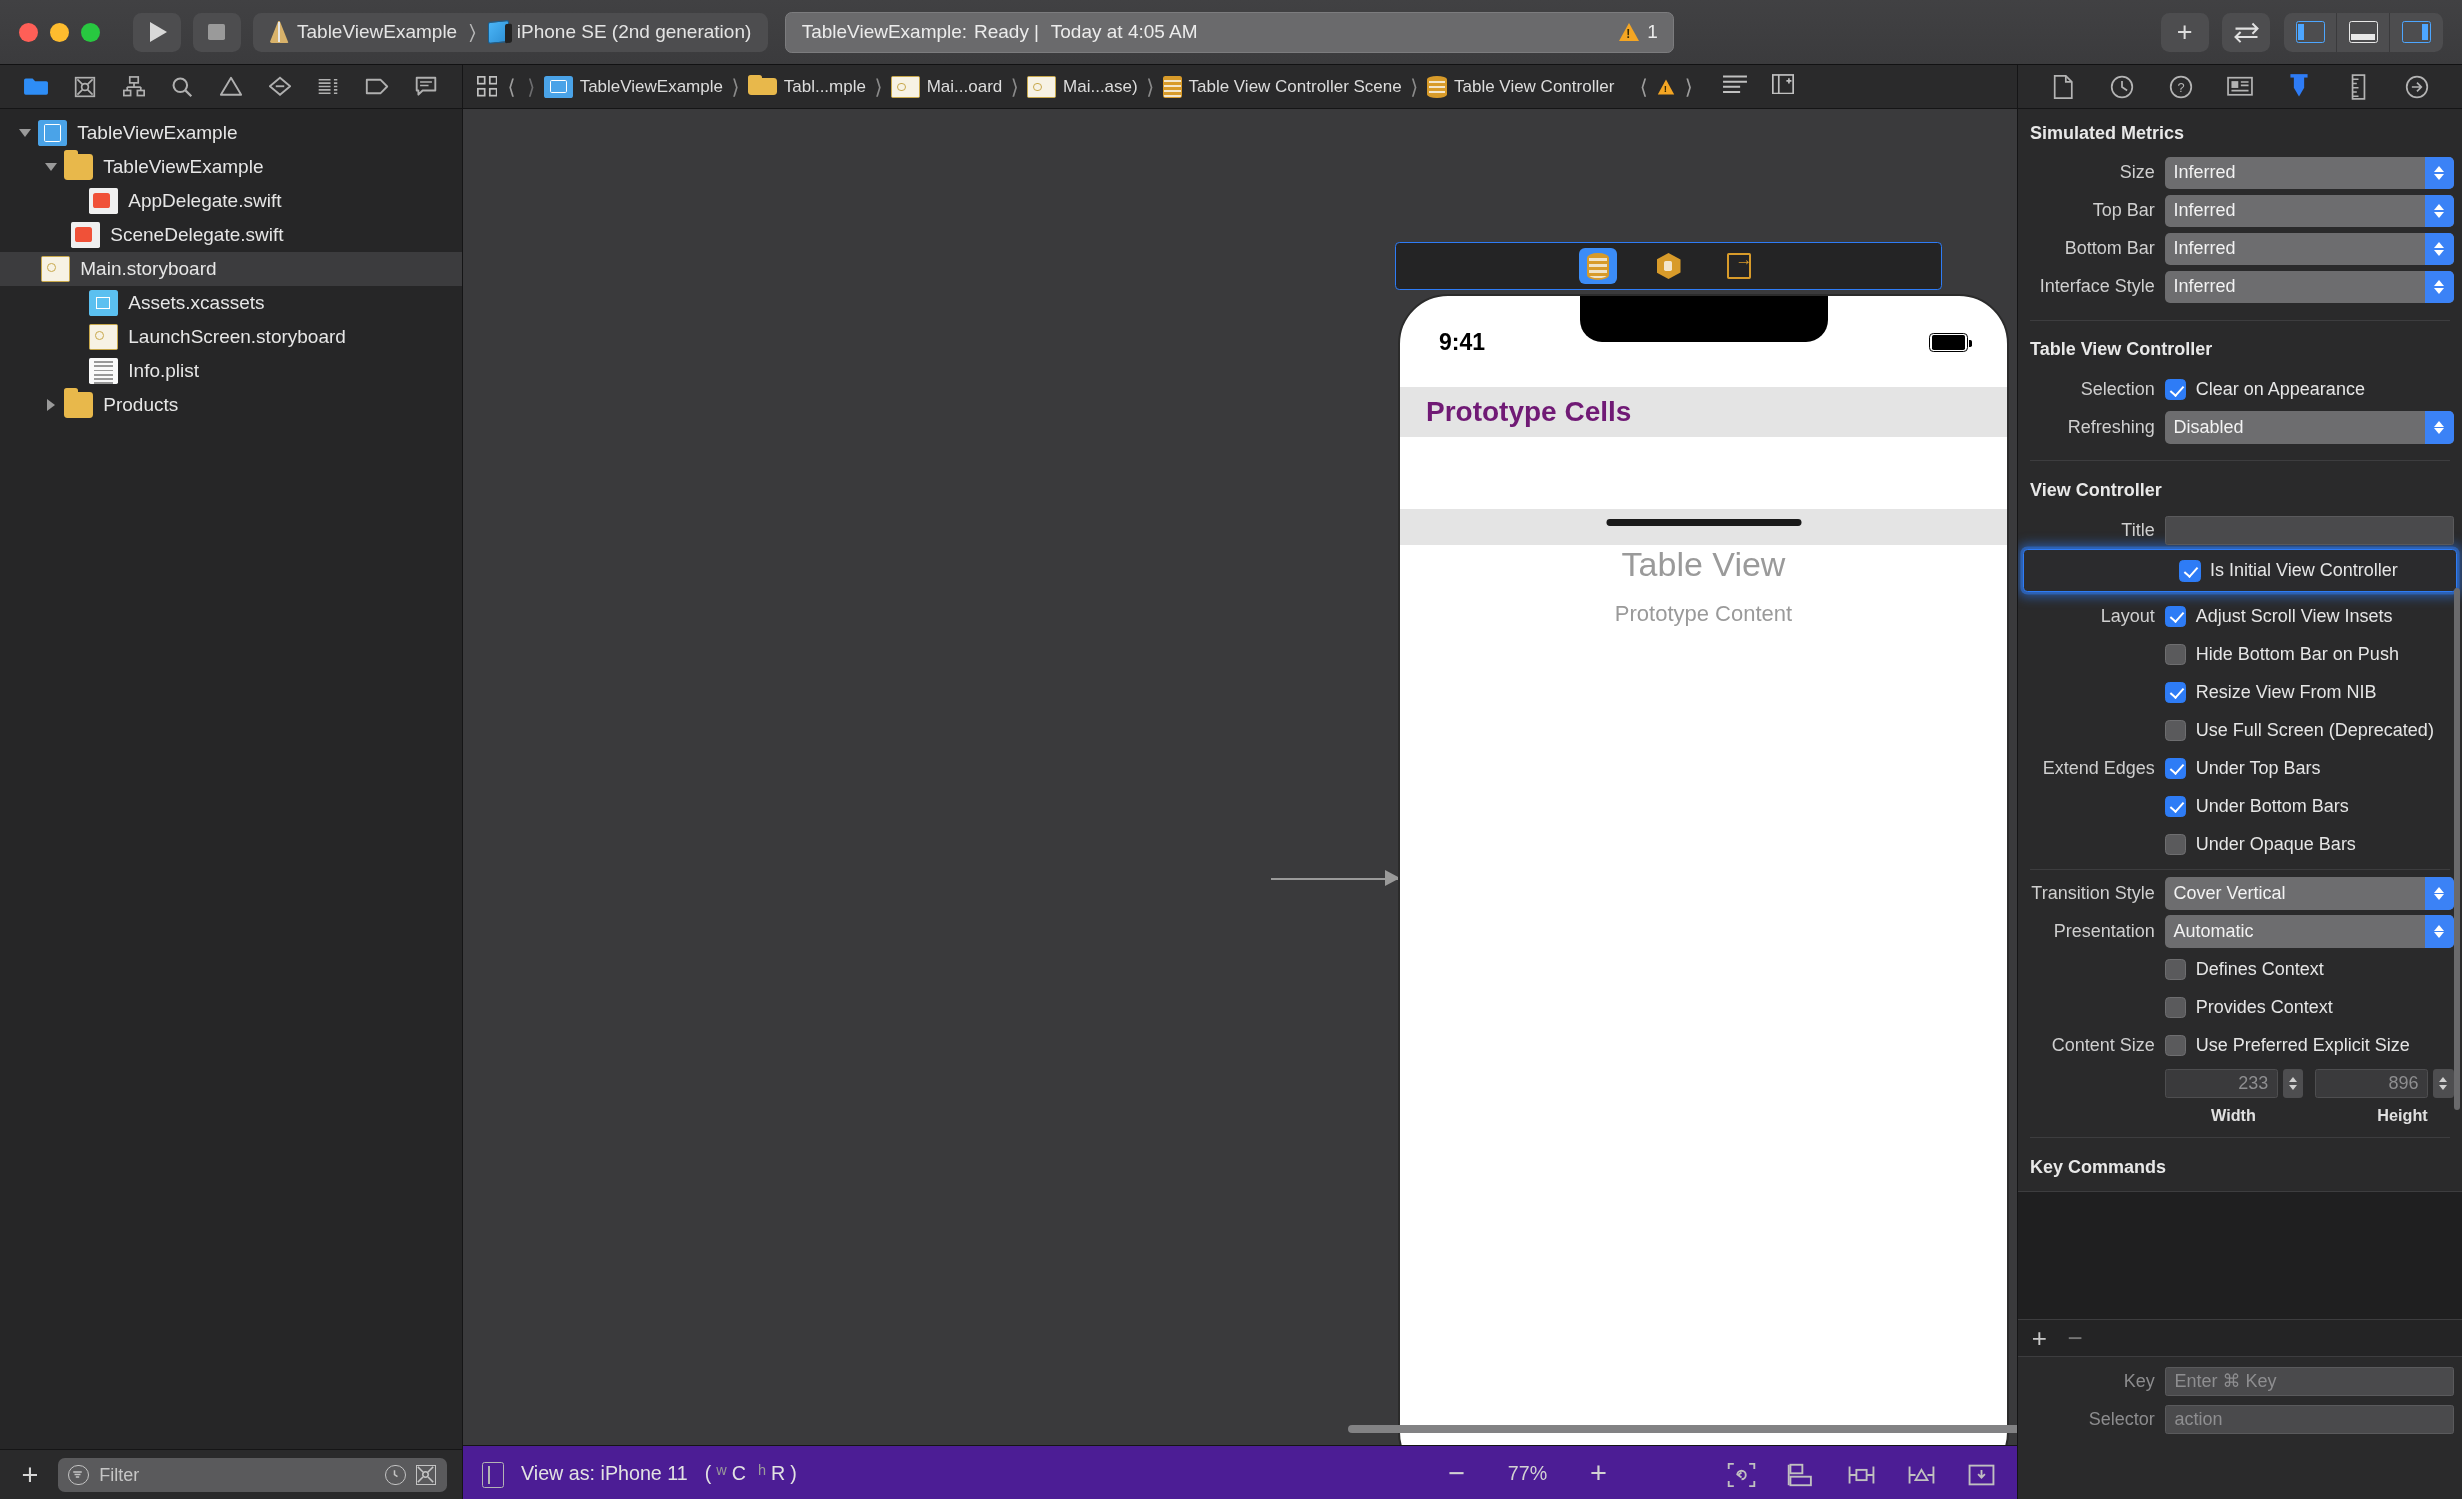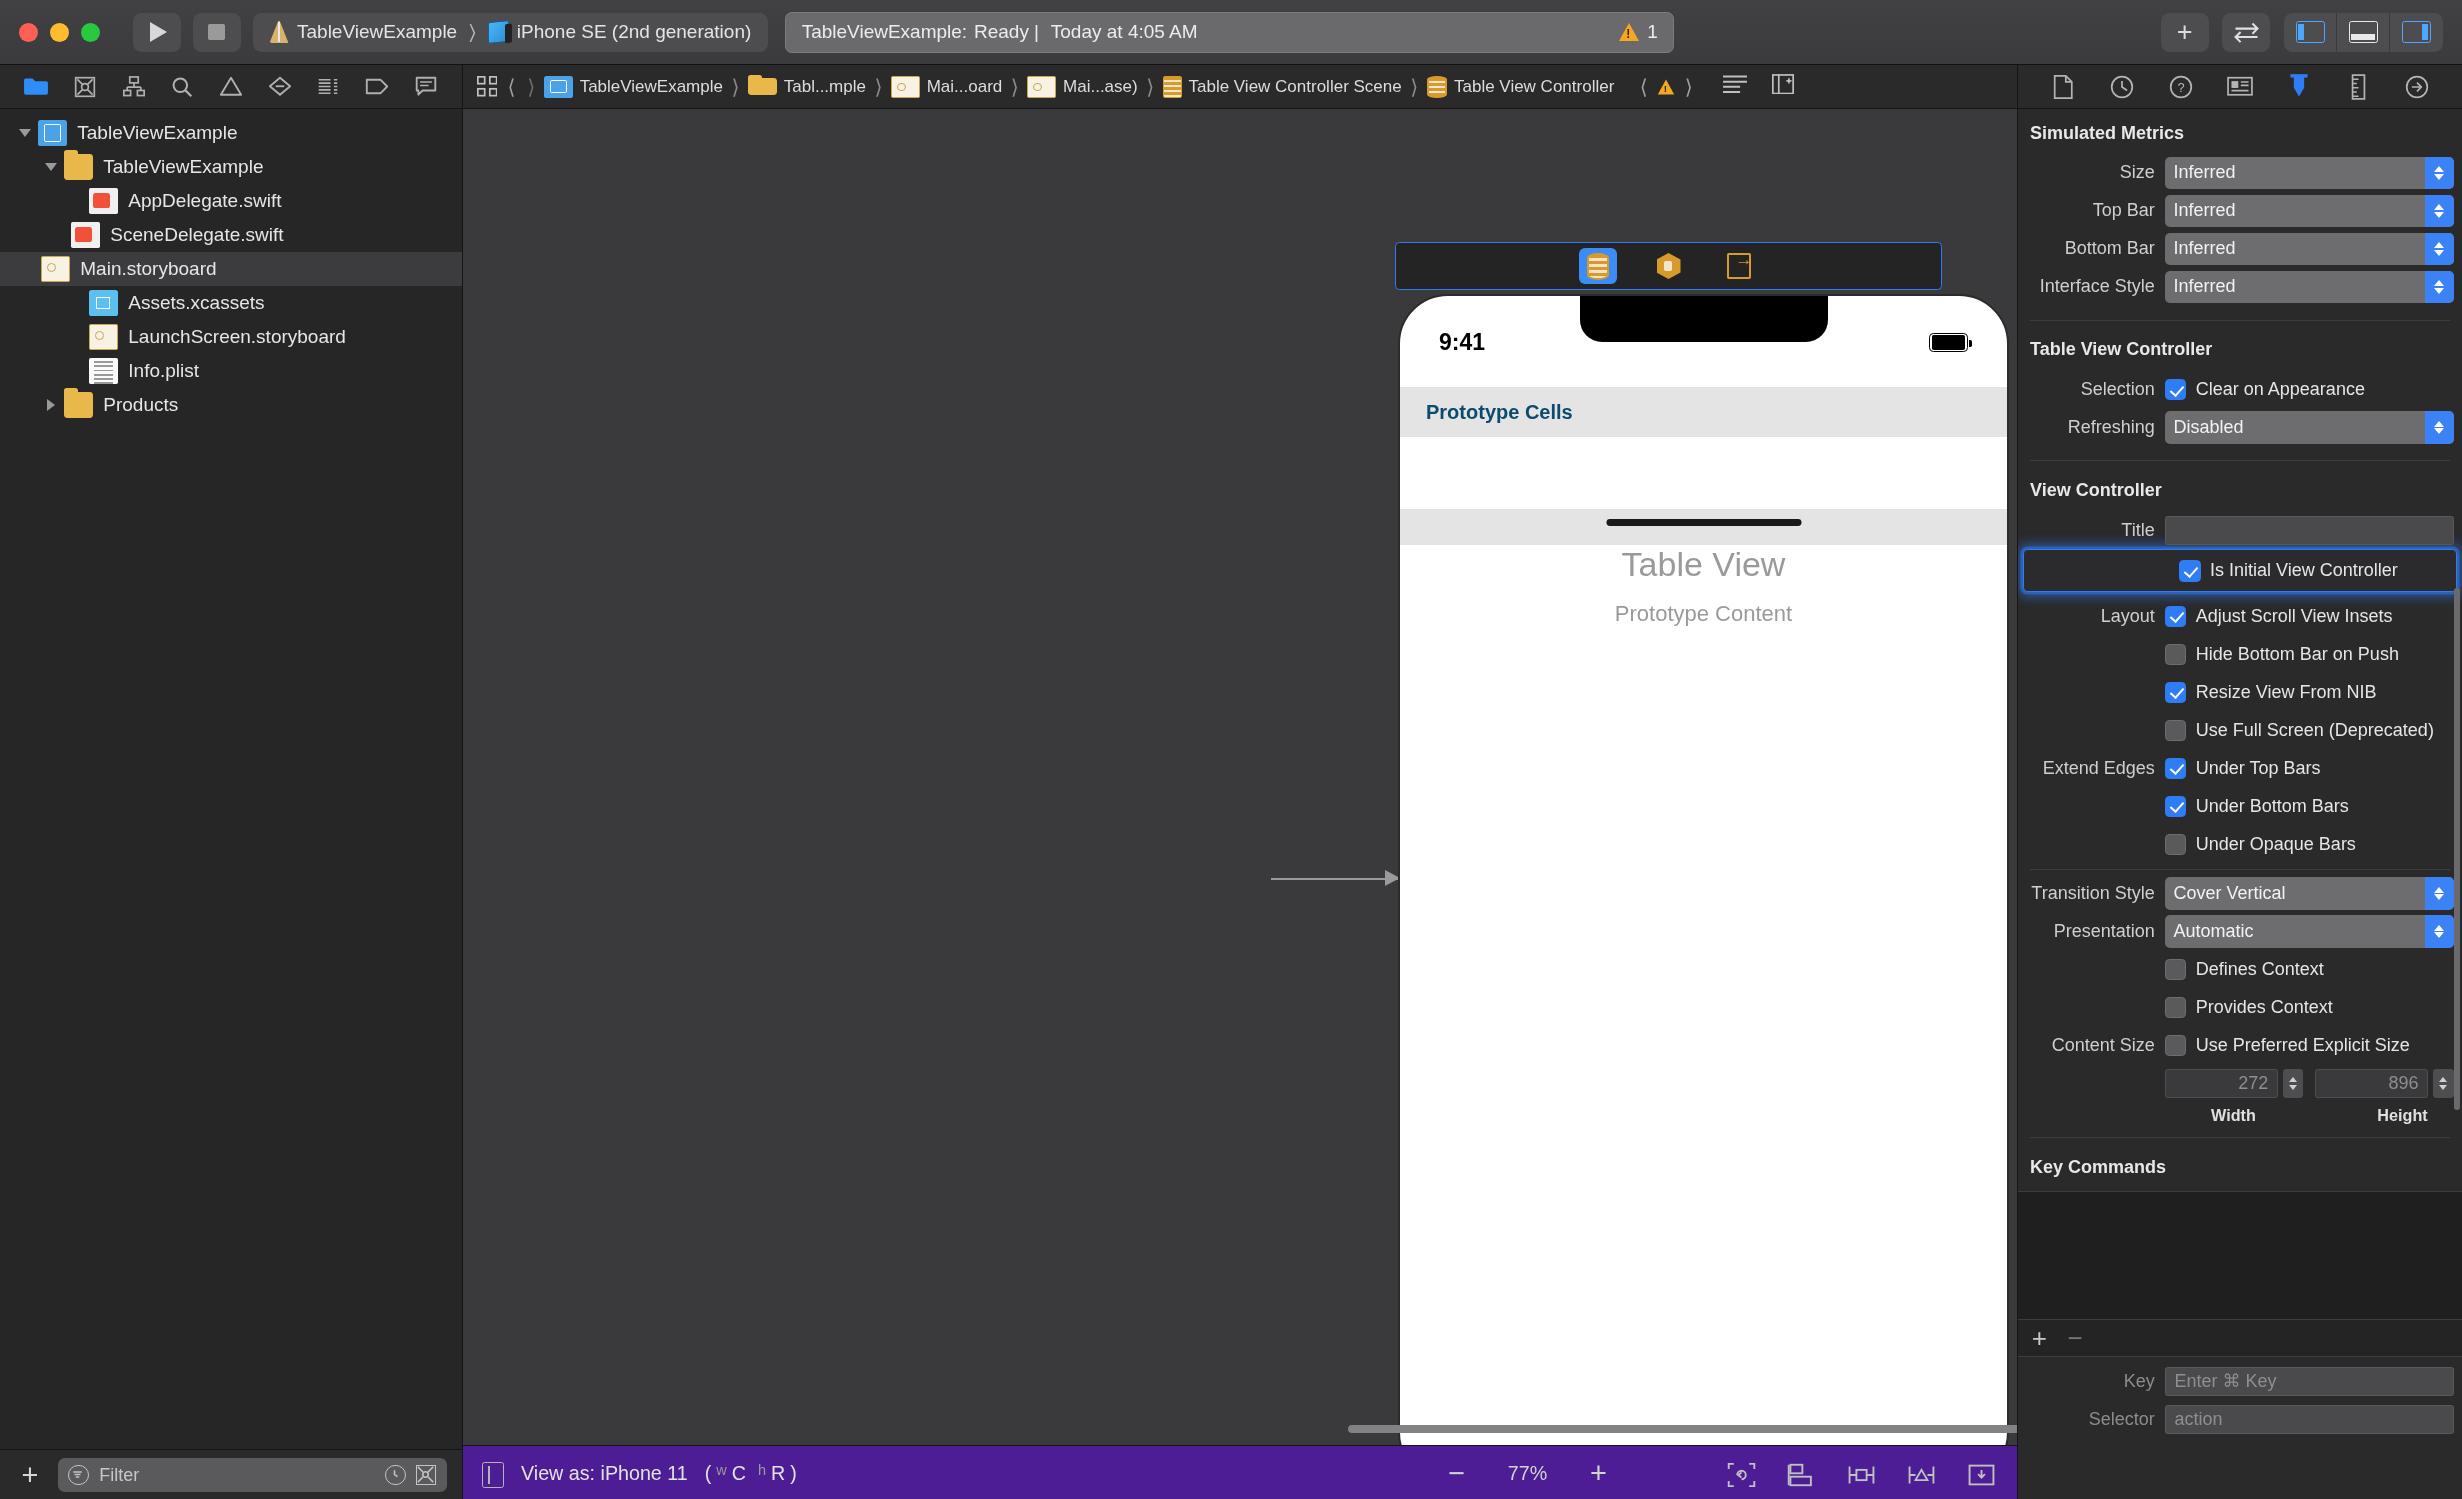--- a/index.html
+++ b/index.html
@@ -207,21 +207,21 @@
     border-radius: 0 0 22px 22px;
   }
   .pstatus { height: 79px; display: flex; align-items: center; padding: 13.7px 39px 0 39px; color:#000; }
   .ptime { font-size: 23px; font-weight: bold; }
   .pbat { margin-left: auto; width: 39px; height: 19.7px; border: 1.7px solid #000; border-radius: 4.3px; position: relative; }
   .pbat::before { content:""; position:absolute; left:1.7px;top:1.7px;right:1.7px;bottom:1.7px;background:#000;border-radius:1.7px;}
   .pbat::after { content:""; position:absolute; right:-5.1px; top:6px; width:3.4px;height:7.7px;background:#000;border-radius:0 1.7px 1.7px 0;}
   .ptopbar { height: 12px; background:#fff; }
   .sect-header {
     height: 50px; background: #e4e4e4; display:flex; align-items:center;
-    padding-left: 26px; color: #0c4a6e; font-size: 20px; font-weight: 600;
+    padding-left: 26px; color: #701a75; font-size: 28px; font-weight: 600;
   }
   .proto-cell { height: 72px; background: #fff; }
   .sect-gap { height: 36px; background: #e4e4e4; }
   .ptable { flex: 1 1 auto; background:#eeeeee; position: relative; }
   .ph-center {
     position: absolute; left: 0; right: 0; top: 44%;
     text-align: center; color: #9a9a9a;
   }
   .ph-title { font-size: 34px; margin-bottom: 17px; }
   .ph-sub { font-size: 22px; }
@@ -921,21 +921,21 @@
           <div class="row">
             <div class="lbl">Content Size</div>
             <div class="cbrow">
               <div class="cb"></div>
               <span class="cbtxt">Use Preferred Explicit Size</span>
             </div>
           </div>
 
           <div class="row">
             <div class="lbl"></div>
-            <div class="numfield">272</div>
+            <div class="numfield">233</div>
             <div class="num-stepper">
                 <div class="ns-up"></div>
                 <div class="ns-dn"></div>
               </div>
             <div class="numfield" style="margin-left:12px">896</div>
             <div class="num-stepper">
                 <div class="ns-up"></div>
                 <div class="ns-dn"></div>
               </div>
           </div>

